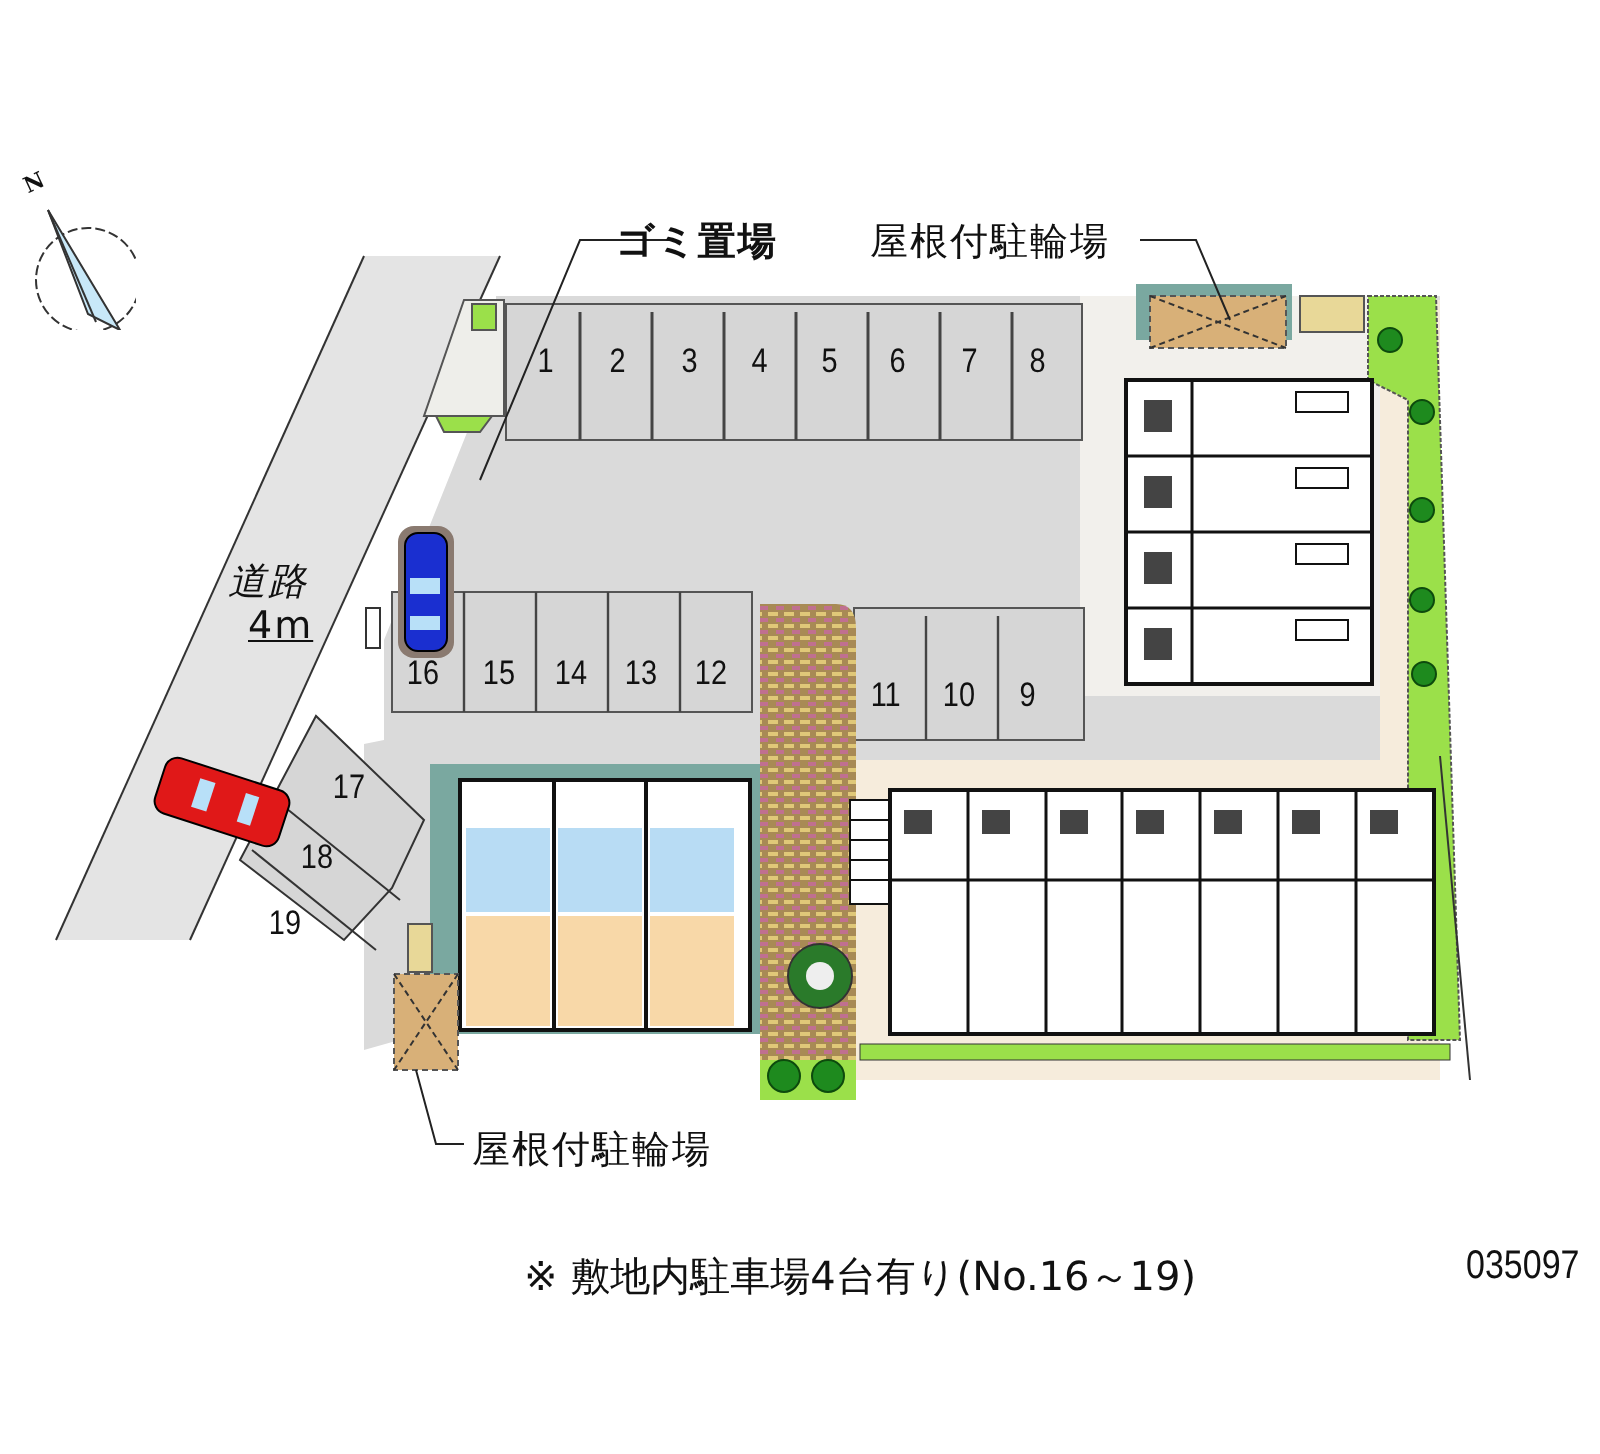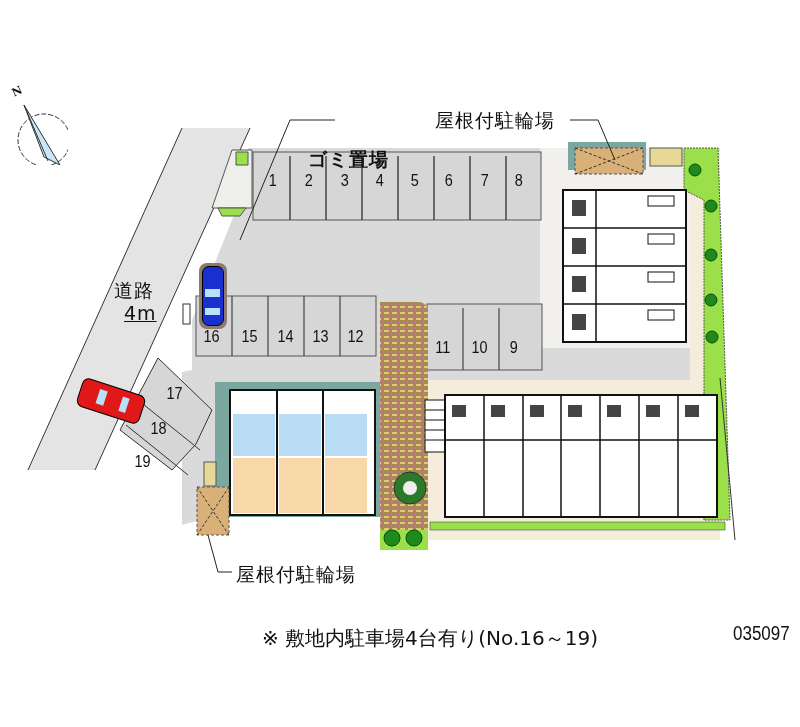--- a/index.html
+++ b/index.html
@@ -183,24 +183,24 @@
 <div class="abs" style="left:199px;top:263px;width:28px;height:66px;background:#8a7a70;border-radius:8px;">
   <div style="position:absolute;left:3px;top:3px;width:20px;height:58px;background:#1a2fd0;border-radius:7px;border:1px solid #000;"></div>
   <div style="position:absolute;left:6px;top:26px;width:15px;height:8px;background:#b8e0f8;"></div>
   <div style="position:absolute;left:6px;top:45px;width:15px;height:7px;background:#b8e0f8;"></div>
 </div>
 <div class="abs" style="left:78px;top:386px;width:64px;height:28px;background:#e01818;border:1px solid #000;border-radius:7px;transform:rotate(18deg);">
   <div style="position:absolute;left:18px;top:6px;width:8px;height:15px;background:#b8e0f8;"></div>
   <div style="position:absolute;left:42px;top:6px;width:7px;height:15px;background:#b8e0f8;"></div>
 </div>
 
-<div class="lbl" style="left:114px;top:278px;">道路</div>
+<div class="lbl" style="left:114px;top:278px;font-style:italic;">道路</div>
 <div class="lbl" style="left:124px;top:302px;text-decoration:underline;">4m</div>
 
-<div class="lbl" style="left:308px;top:108px;font-weight:bold;margin-top:39px;">ゴミ置場</div>
+<div class="lbl" style="left:308px;top:108px;font-weight:bold;">ゴミ置場</div>
 <div class="lbl" style="left:435px;top:108px;">屋根付駐輪場</div>
 <div class="lbl" style="left:236px;top:562px;">屋根付駐輪場</div>
 
 <span class="num" style="left:268px;top:171px;">1</span>
 <span class="num" style="left:304px;top:171px;">2</span>
 <span class="num" style="left:340px;top:171px;">3</span>
 <span class="num" style="left:375px;top:171px;">4</span>
 <span class="num" style="left:410px;top:171px;">5</span>
 <span class="num" style="left:444px;top:171px;">6</span>
 <span class="num" style="left:480px;top:171px;">7</span>

